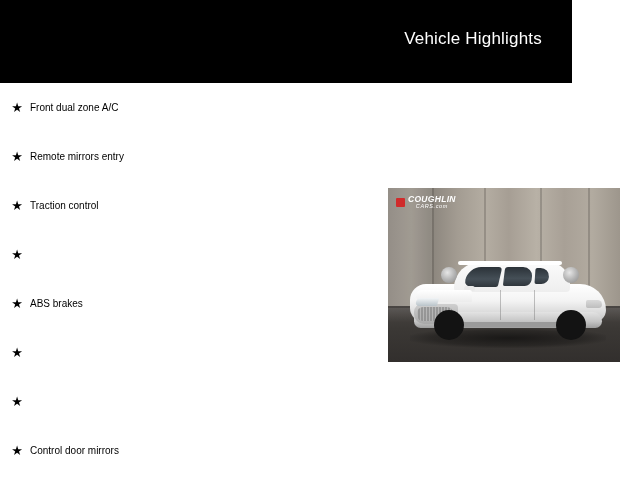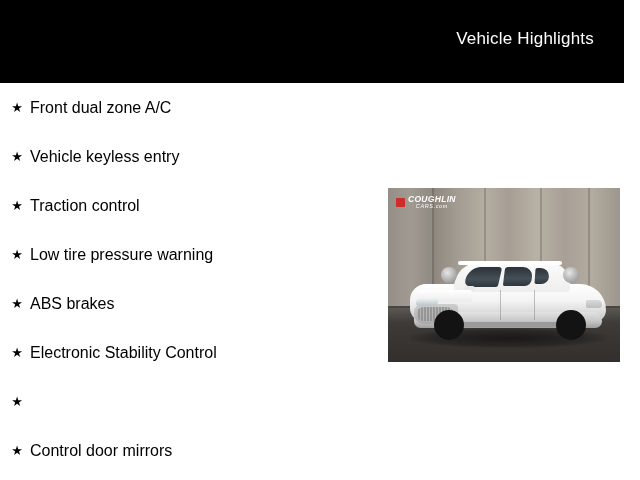--- a/index.html
+++ b/index.html
@@ -17,21 +17,21 @@
     position: relative;
     width: 640px;
     height: 480px;
     background: #ffffff;
   }
   
   .header {
     position: absolute;
     left: 0;
     top: 0;
-    width: 624px;
+    width: 572px;
     height: 83px;
     background: #000000;
     box-sizing: border-box;
   }
   .header-title {
     position: absolute;
     right: 30px;
     top: 29px;
     color: #ffffff;
     font-size: 17px;
@@ -57,21 +57,21 @@
   }
   .bullet-icon {
     width: 18px;
     flex: 0 0 18px;
     text-align: center;
     font-size: 13px;
     color: #000000;
     line-height: 1;
   }
   .feature-label {
-    font-size: 16px;
+    font-size: 10px;
     color: #000000;
     white-space: nowrap;
     padding-left: 4px;
   }
   
   .photo-wrap {
     position: absolute;
     left: 388px;
     top: 188px;
     width: 232px;
@@ -281,37 +281,35 @@
     <div class="header-title">Vehicle Highlights</div>
   </div>
 
   <ul class="features">
     <li class="feature-row">
       <span class="bullet-icon">★</span>
       <span class="feature-label">Front dual zone A/C</span>
     </li>
     <li class="feature-row">
       <span class="bullet-icon">★</span>
-      <span class="feature-label">Vehicle keyless entry</span>
+      <span class="feature-label">Remote mirrors entry</span>
     </li>
     <li class="feature-row">
       <span class="bullet-icon">★</span>
       <span class="feature-label">Traction control</span>
     </li>
     <li class="feature-row">
       <span class="bullet-icon">★</span>
-      <span class="feature-label">Low tire pressure warning</span>
     </li>
     <li class="feature-row">
       <span class="bullet-icon">★</span>
       <span class="feature-label">ABS brakes</span>
     </li>
     <li class="feature-row">
       <span class="bullet-icon">★</span>
-      <span class="feature-label">Electronic Stability Control</span>
     </li>
     <li class="feature-row">
       <span class="bullet-icon">★</span>
     </li>
     <li class="feature-row">
       <span class="bullet-icon">★</span>
       <span class="feature-label">Control door mirrors</span>
     </li>
   </ul>
 

